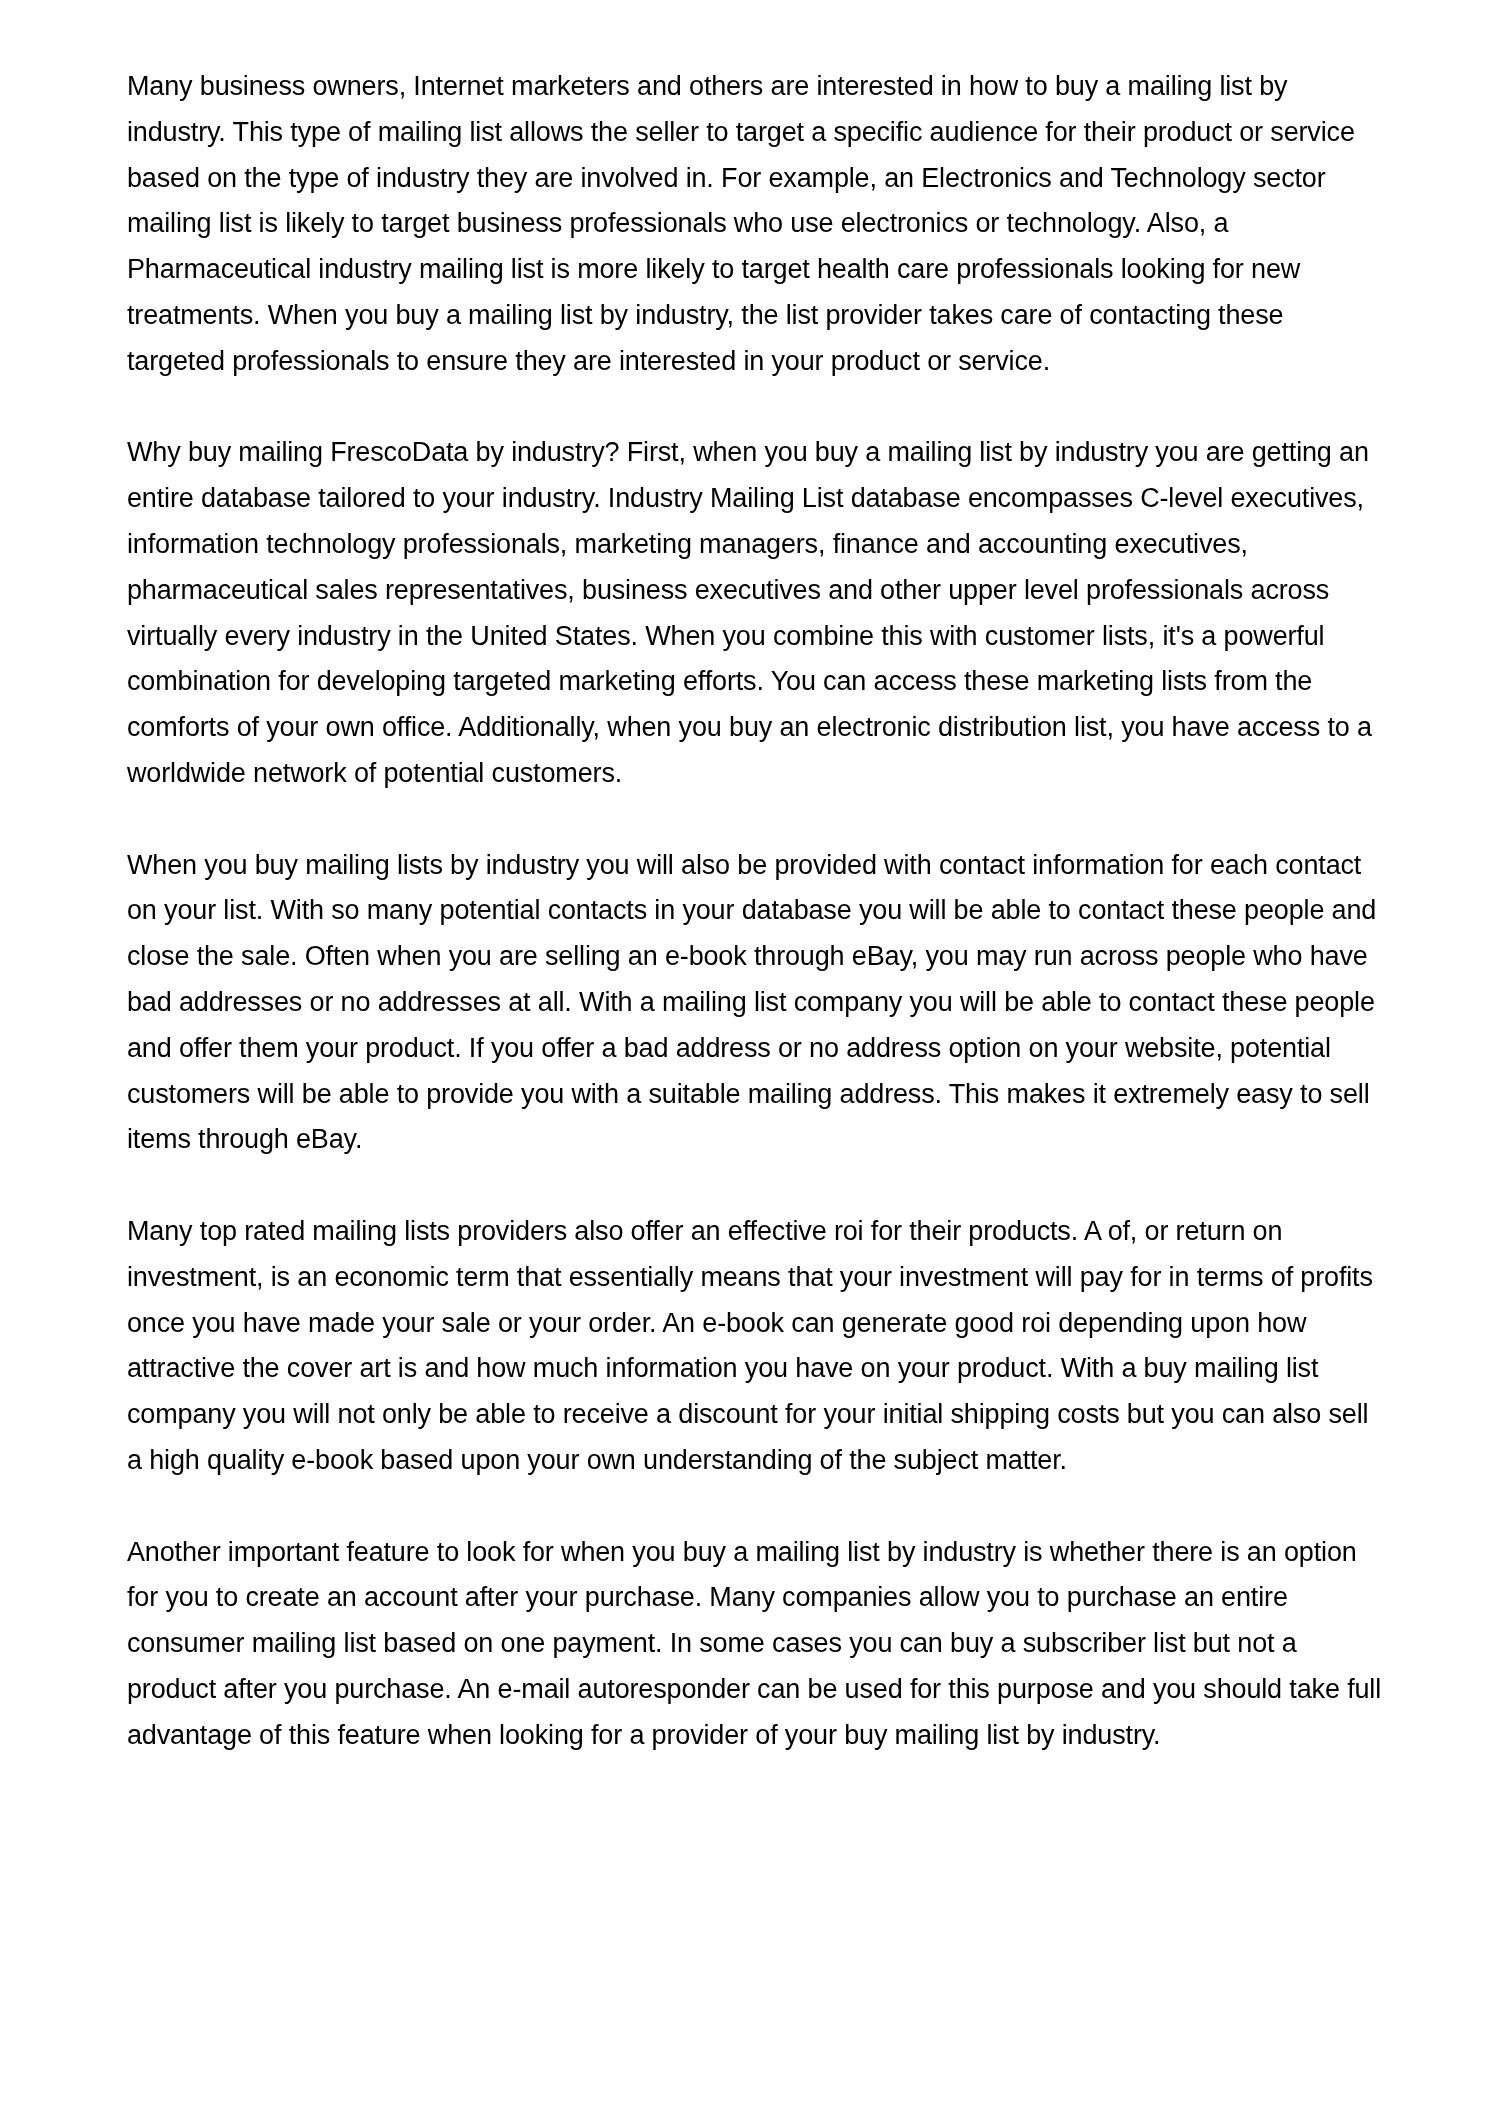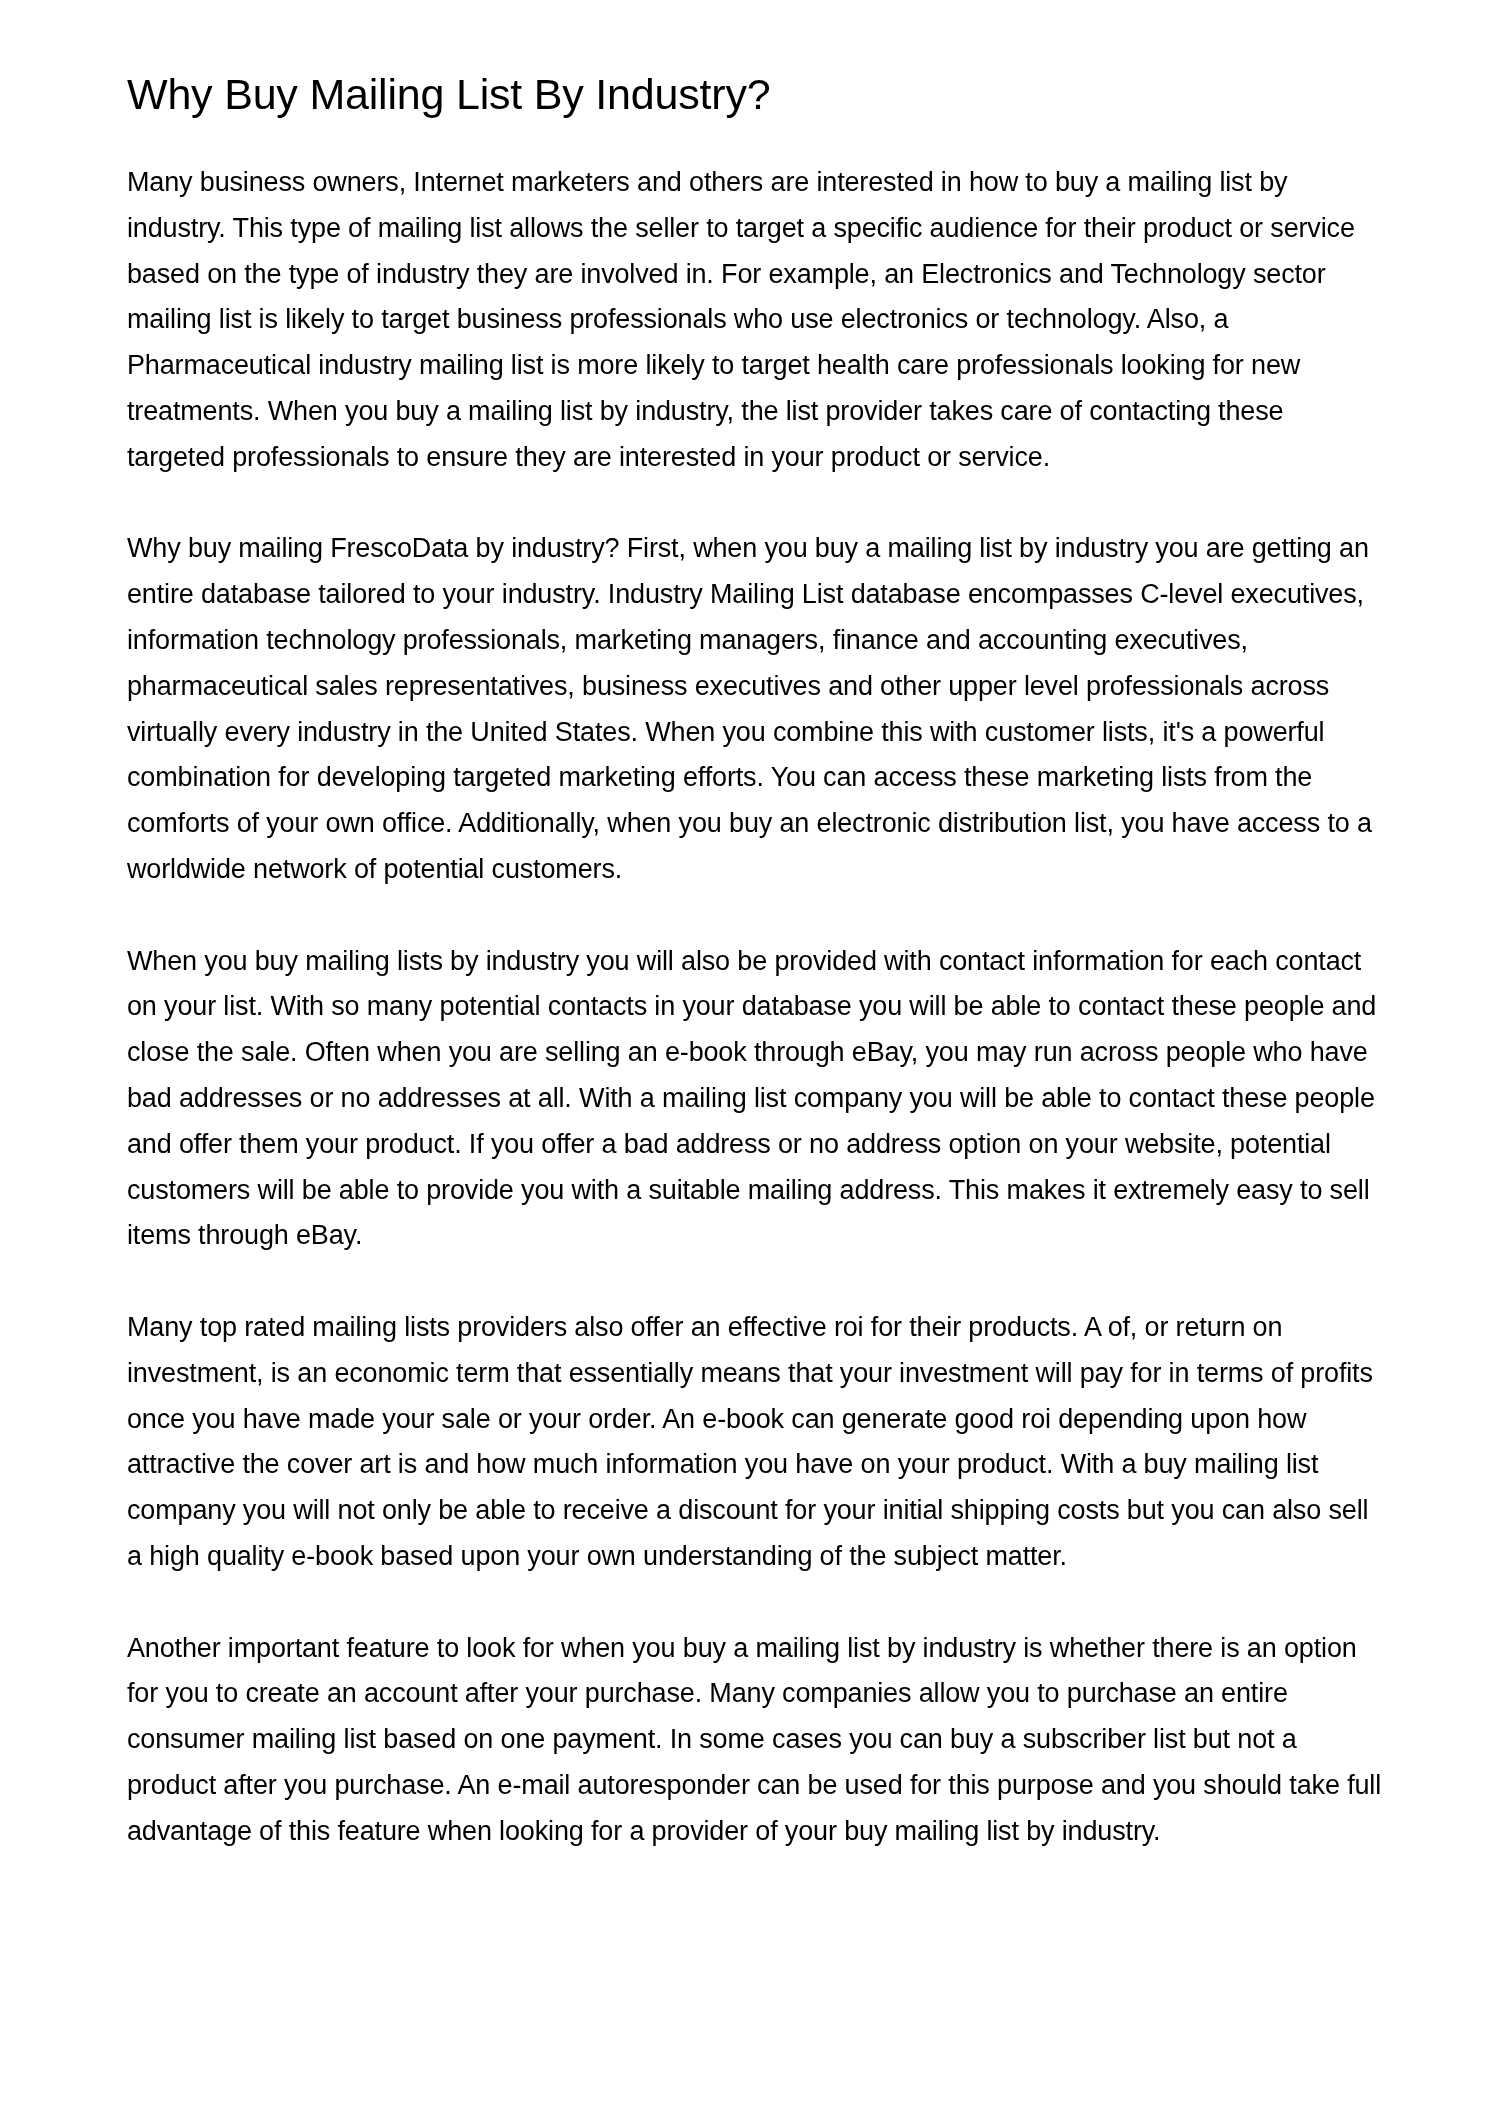--- a/index.html
+++ b/index.html
@@ -32,19 +32,18 @@
       font-size: 27px;
       line-height: 45.8px;
       margin: 0 0 45.8px 0;
       letter-spacing: -0.15px;
     }
   </style>
 </head>
 <body>
 
 <div class="page">
-  <h1 class="title">Why Buy Mailing List By Industry?</h1>
   <p class="para">Many business owners, Internet marketers and others are interested in how to buy a mailing list by industry. This type of mailing list allows the seller to target a specific audience for their product or service based on the type of industry they are involved in. For example, an Electronics and Technology sector mailing list is likely to target business professionals who use electronics or technology. Also, a Pharmaceutical industry mailing list is more likely to target health care professionals looking for new treatments. When you buy a mailing list by industry, the list provider takes care of contacting these targeted professionals to ensure they are interested in your product or service.</p>
   <p class="para">Why buy mailing FrescoData by industry? First, when you buy a mailing list by industry you are getting an entire database tailored to your industry. Industry Mailing List database encompasses C-level executives, information technology professionals, marketing managers, finance and accounting executives, pharmaceutical sales representatives, business executives and other upper level professionals across virtually every industry in the United States. When you combine this with customer lists, it's a powerful combination for developing targeted marketing efforts. You can access these marketing lists from the comforts of your own office. Additionally, when you buy an electronic distribution list, you have access to a worldwide network of potential customers.</p>
   <p class="para">When you buy mailing lists by industry you will also be provided with contact information for each contact on your list. With so many potential contacts in your database you will be able to contact these people and close the sale. Often when you are selling an e-book through eBay, you may run across people who have bad addresses or no addresses at all. With a mailing list company you will be able to contact these people and offer them your product. If you offer a bad address or no address option on your website, potential customers will be able to provide you with a suitable mailing address. This makes it extremely easy to sell items through eBay.</p>
   <p class="para">Many top rated mailing lists providers also offer an effective roi for their products. A of, or return on investment, is an economic term that essentially means that your investment will pay for in terms of profits once you have made your sale or your order. An e-book can generate good roi depending upon how attractive the cover art is and how much information you have on your product. With a buy mailing list company you will not only be able to receive a discount for your initial shipping costs but you can also sell a high quality e-book based upon your own understanding of the subject matter.</p>
   <p class="para">Another important feature to look for when you buy a mailing list by industry is whether there is an option for you to create an account after your purchase. Many companies allow you to purchase an entire consumer mailing list based on one payment. In some cases you can buy a subscriber list but not a product after you purchase. An e-mail autoresponder can be used for this purpose and you should take full advantage of this feature when looking for a provider of your buy mailing list by industry.</p>
 </div>
 
 </body></html>

